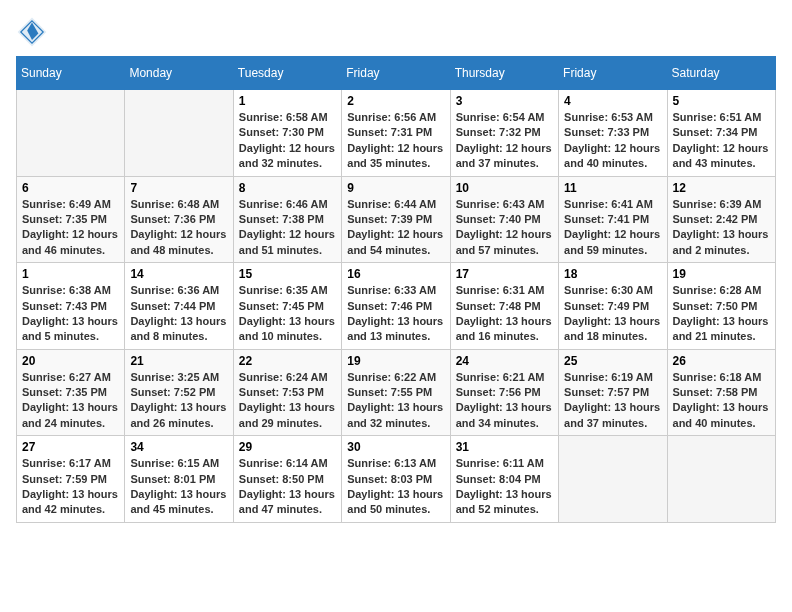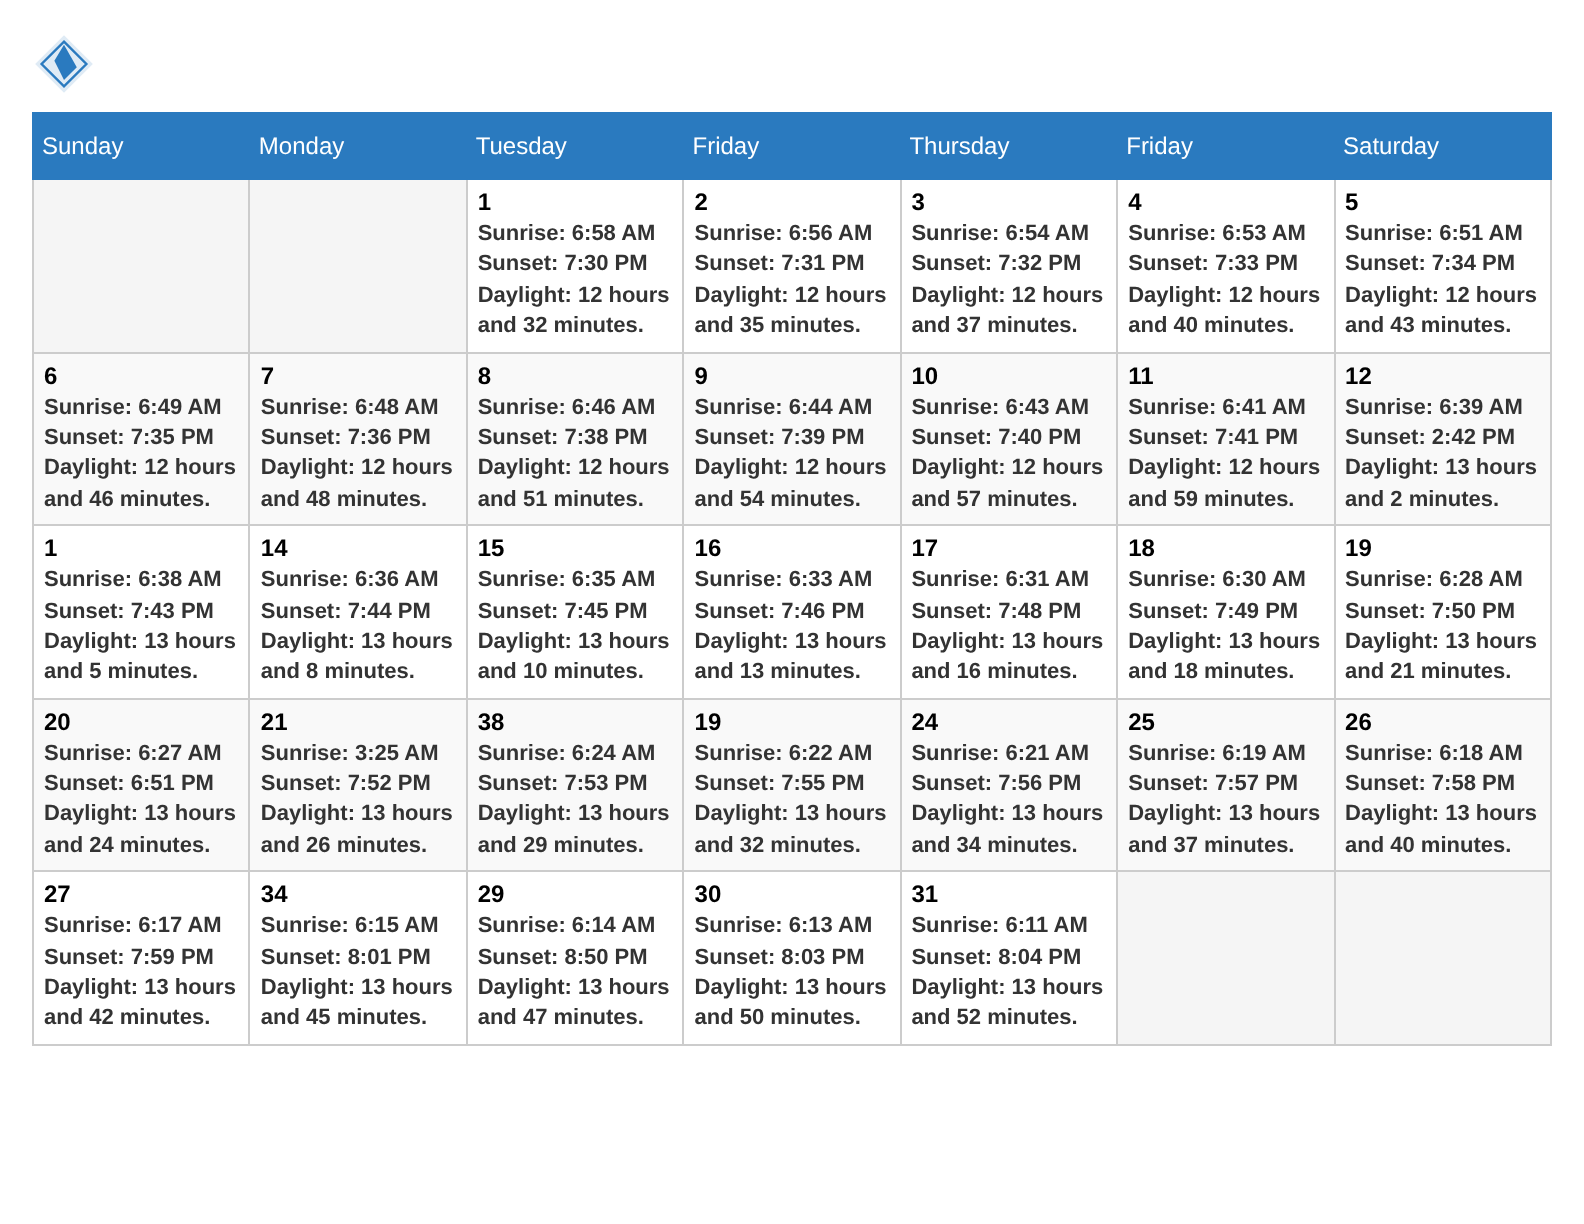--- a/index.html
+++ b/index.html
@@ -246,31 +246,31 @@
           <span class="day-num">19</span>
           <div class="day-detail">Sunrise: 6:28 AM
 Sunset: 7:50 PM
 Daylight: 13 hours and 21 minutes.</div>
         </td>
       </tr>
       <tr>
         <td>
           <span class="day-num">20</span>
           <div class="day-detail">Sunrise: 6:27 AM
-Sunset: 6:51 PM
+Sunset: 7:35 PM
 Daylight: 13 hours and 24 minutes.</div>
         </td>
         <td>
           <span class="day-num">21</span>
           <div class="day-detail">Sunrise: 3:25 AM
 Sunset: 7:52 PM
 Daylight: 13 hours and 26 minutes.</div>
         </td>
         <td>
-          <span class="day-num">38</span>
+          <span class="day-num">22</span>
           <div class="day-detail">Sunrise: 6:24 AM
 Sunset: 7:53 PM
 Daylight: 13 hours and 29 minutes.</div>
         </td>
         <td>
           <span class="day-num">19</span>
           <div class="day-detail">Sunrise: 6:22 AM
 Sunset: 7:55 PM
 Daylight: 13 hours and 32 minutes.</div>
         </td>

